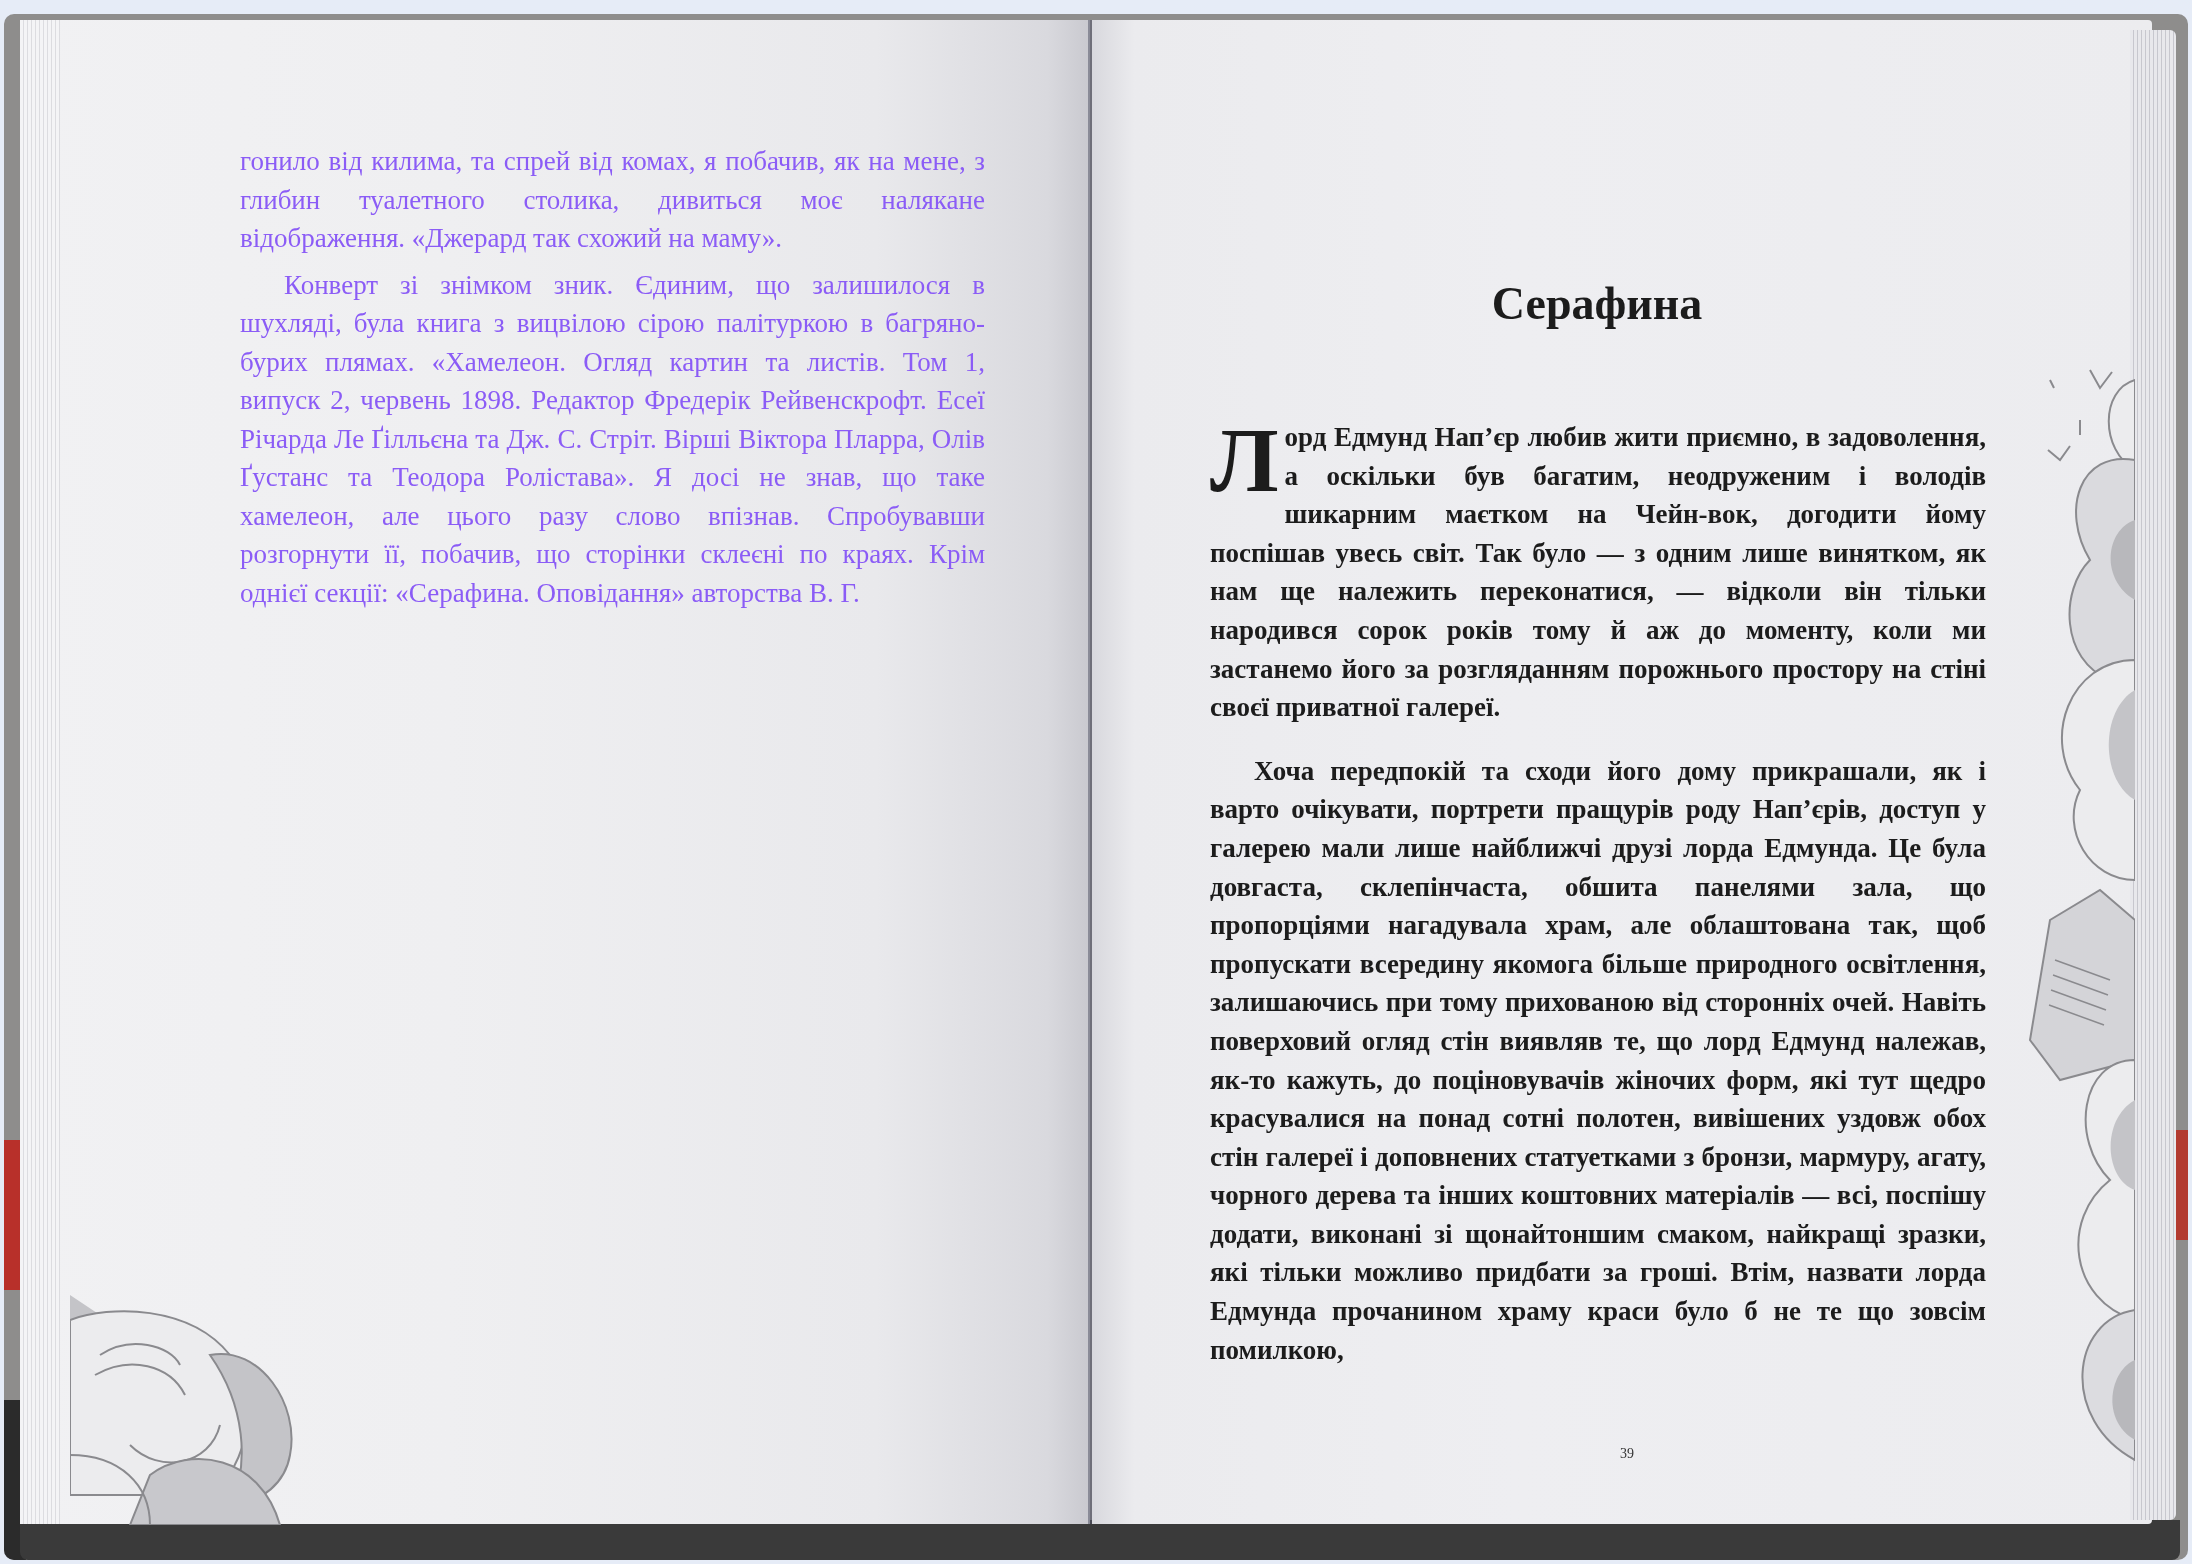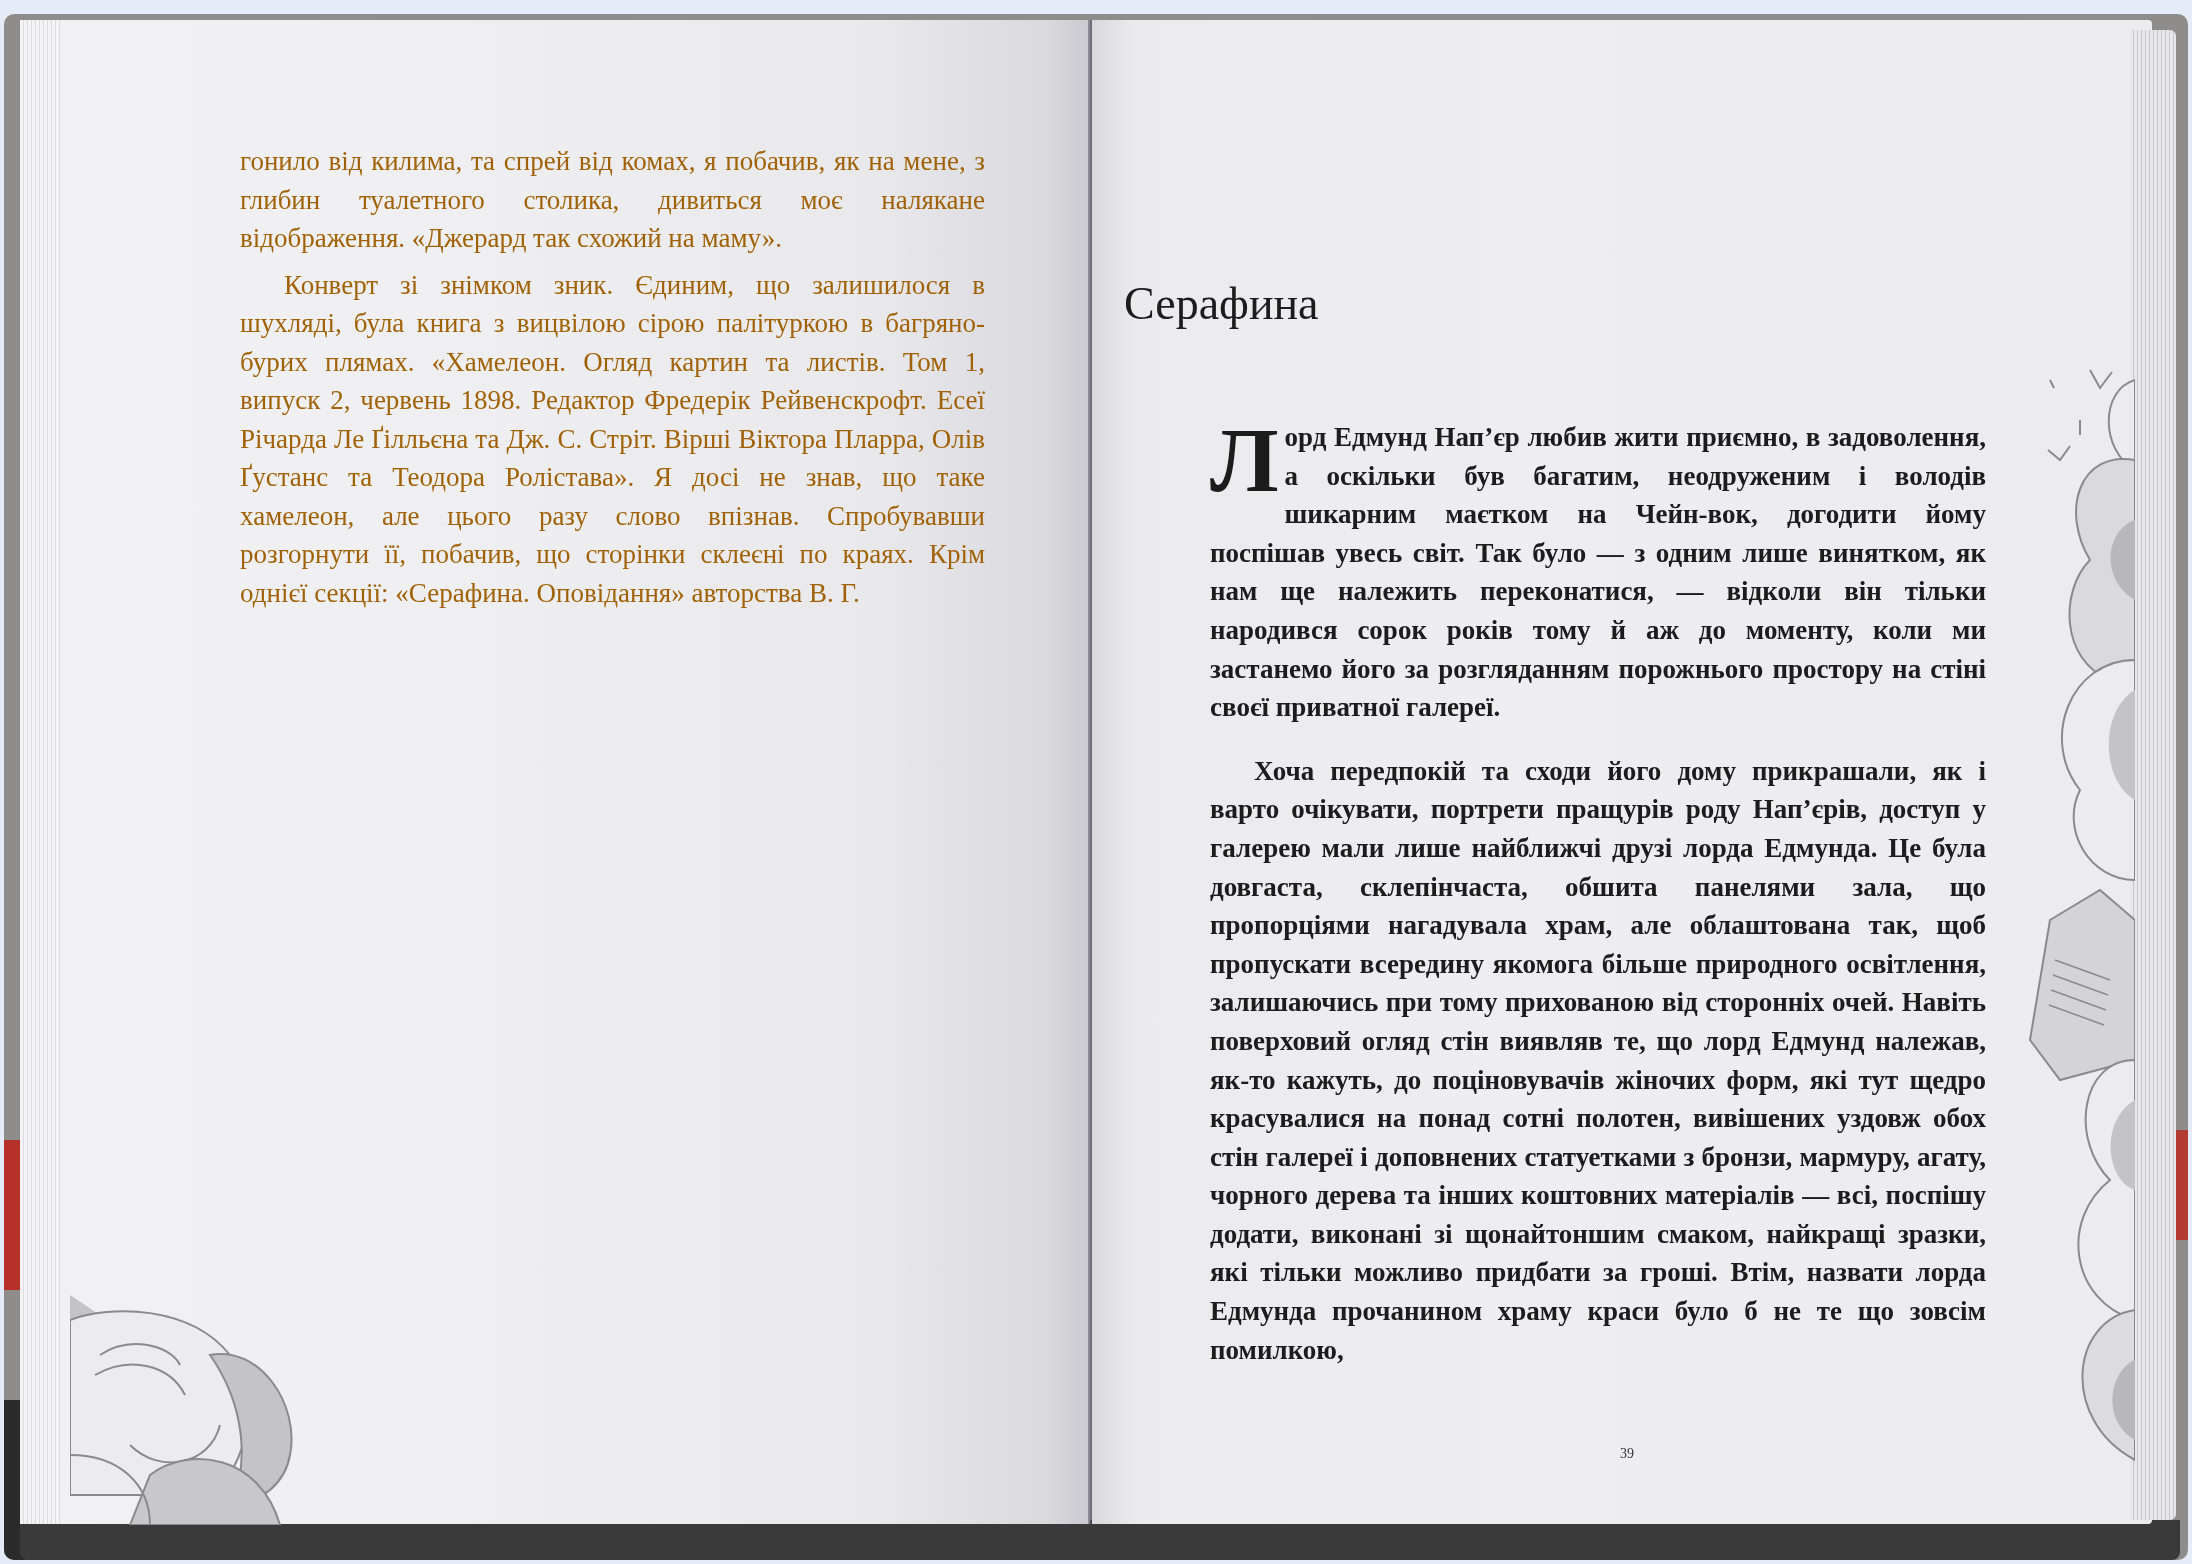--- a/index.html
+++ b/index.html
@@ -31,28 +31,28 @@
     border-radius:0 4px 4px 0;
   }
   .edges-left { position:absolute; left:20px; top:20px; width:40px; height:1504px;
     background:repeating-linear-gradient(to right,#f4f4f6 0 3px,#dcdce0 3px 4px); }
   .edges-right { position:absolute; left:2130px; top:30px; width:46px; height:1490px;
     background:repeating-linear-gradient(to right,#e8e8ec 0 3px,#c7c7ce 3px 4px); border-radius:0 6px 6px 0; }
   .gutter { position:absolute; left:1088px; top:20px; width:4px; height:1504px; background:#55586a; opacity:.55; }
 
   .text-left {
     position:absolute; left:240px; top:142px; width:745px;
-    font-size:27px; line-height:38.5px; color:#a16207; text-align:justify;
+    font-size:27px; line-height:38.5px; color:#8b5cf6; text-align:justify;
   }
   .text-left p { margin:0; }
   .text-left p.indent { text-indent:44px;margin-top:8px; }
 
   .title {
     position:absolute; left:1092px; width:1010px; top:246px;
-    font-size:46px; font-weight:normal; color:#1c1c1c;padding-left:32px;
+    text-align:center; font-size:46px; font-weight:bold; color:#1c1c1c;
   }
   .text-right {
     position:absolute; left:1210px; top:418px; width:776px;
     font-size:27px; line-height:38.6px; color:#1c1c1c; font-weight:bold; text-align:justify;
   }
   .text-right p { margin:0; }
   .text-right p.indent { text-indent:44px;margin-top:25px; }
   .dropcap {
     float:left; font-size:92px; line-height:72px; margin:6px 6px 0 0; font-weight:bold; color:#1c1c1c;
   }

